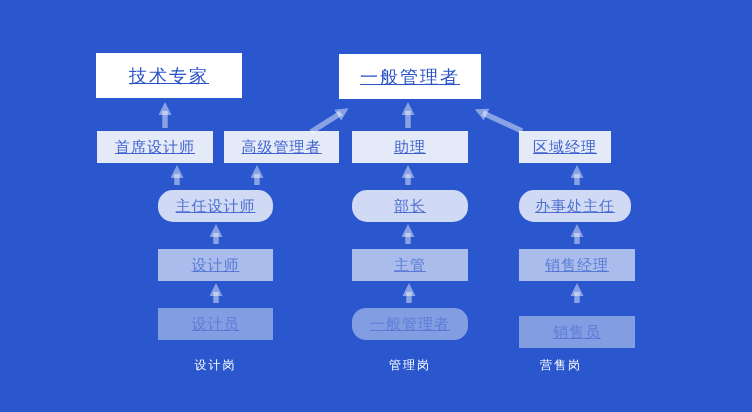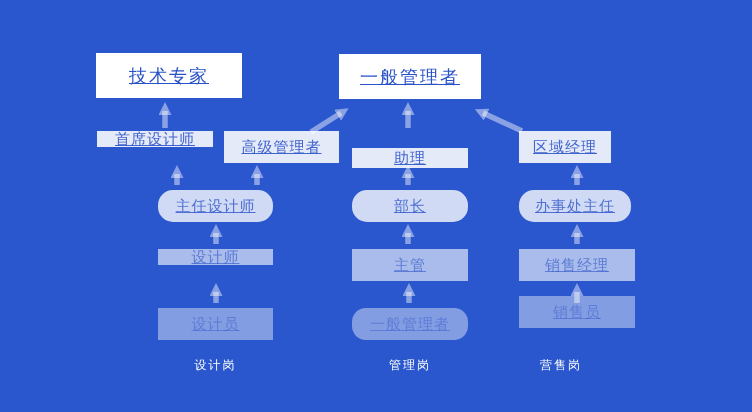--- a/index.html
+++ b/index.html
@@ -71,34 +71,34 @@
     <line x1="577" y1="185" x2="577" y2="174" marker-end="url(#ah)"></line>
     <line x1="577" y1="244" x2="577" y2="233" marker-end="url(#ah)"></line>
     <line x1="577" y1="303" x2="577" y2="292" marker-end="url(#ah)"></line>
     <line x1="311" y1="132" x2="341" y2="113" marker-end="url(#ah)"></line>
     <line x1="522" y1="131" x2="483" y2="113" marker-end="url(#ah)"></line>
   </svg>
 
   <div class="node r1" style="left:96px;  top:53px; width:146px; height:45px;">技术专家</div>
   <div class="node r1" style="left:339px; top:54px; width:142px; height:45px;">一般管理者</div>
 
-  <div class="node r2" style="left:97px;  top:131px; width:116px; height:16px;">首席设计师</div>
+  <div class="node r2" style="left:97px;  top:131px; width:116px; height:32px;">首席设计师</div>
   <div class="node r2" style="left:224px; top:131px; width:115px; height:32px;">高级管理者</div>
-  <div class="node r2" style="left:352px; top:148px; width:116px; height:20px;">助理</div>
+  <div class="node r2" style="left:352px; top:131px; width:116px; height:32px;">助理</div>
   <div class="node r2" style="left:519px; top:131px; width:92px; height:32px;">区域经理</div>
 
   <div class="node r3" style="left:158px; top:190px; width:115px; height:32px;">主任设计师</div>
   <div class="node r3" style="left:352px; top:190px; width:116px; height:32px;">部长</div>
   <div class="node r3" style="left:519px; top:190px; width:112px; height:32px;">办事处主任</div>
 
-  <div class="node r4" style="left:158px; top:249px; width:115px; height:16px;">设计师</div>
+  <div class="node r4" style="left:158px; top:249px; width:115px; height:32px;">设计师</div>
   <div class="node r4" style="left:352px; top:249px; width:116px; height:32px;">主管</div>
   <div class="node r4" style="left:519px; top:249px; width:116px; height:32px;">销售经理</div>
 
   <div class="node r5" style="left:158px; top:308px; width:115px; height:32px;">设计员</div>
   <div class="node r5" style="left:352px; top:308px; width:116px; height:32px;border-radius:14px;">一般管理者</div>
-  <div class="node r5" style="left:519px; top:296px; width:116px; height:32px;">销售员</div>
+  <div class="node r5" style="left:519px; top:316px; width:116px; height:32px;">销售员</div>
 
   <div class="col-label" style="left:158px; top:357px; width:115px;">设计岗</div>
   <div class="col-label" style="left:352px; top:357px; width:116px;">管理岗</div>
   <div class="col-label" style="left:503px; top:357px; width:116px;">营售岗</div>
 
 </div>
 
 </body></html>

